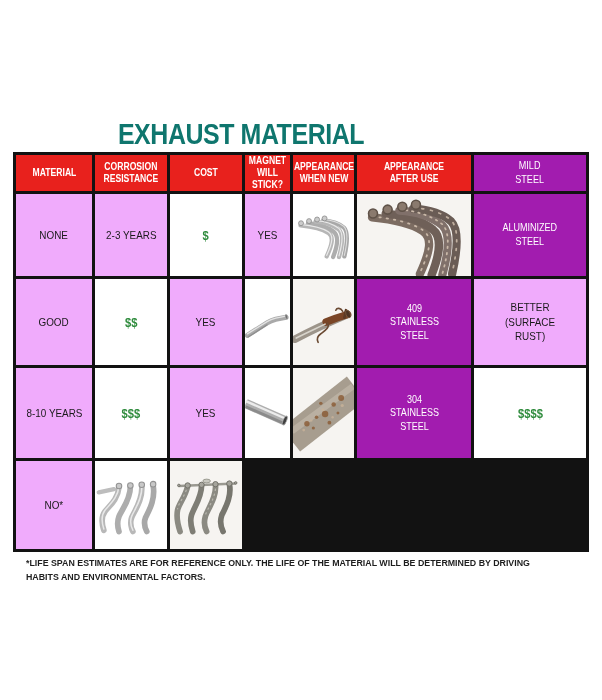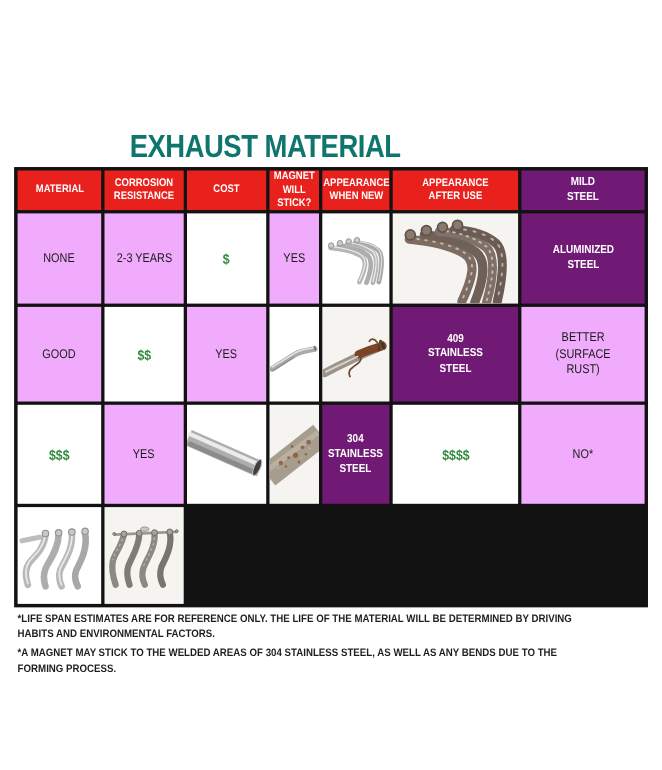--- a/index.html
+++ b/index.html
@@ -9,28 +9,28 @@
   .title{position:absolute;top:118px;left:0;width:482px;margin:0;text-align:center;
          font-size:29px;font-weight:800;color:#0f766e;letter-spacing:-.5px;}
   .cond{display:inline-block;transform:scaleX(.86);transform-origin:center;white-space:pre-line;}
 
   .tbl{position:absolute;left:13px;top:152px;display:grid;
        grid-template-columns:76px 72px 72px 45px 61px 114px 112px;
        grid-template-rows:36px 82px 86px 90px 88px;
        gap:3px;background:#121212;border:3px solid #121212;}
   .cell{display:flex;align-items:center;justify-content:center;text-align:center;overflow:hidden;}
   .hdr{background:#e8211d;color:#ffffff;font-weight:800;font-size:10px;line-height:1.2;}
-  .mat{background:#701a75;color:#ffffff;font-weight:700;font-size:10.5px;line-height:1.3;}
+  .mat{background:#a21caf;color:#ffffff;font-weight:400;font-size:10.5px;line-height:1.3;}
   .txt{background:#f0abfc;color:#1a1a1a;font-weight:400;font-size:11.5px;line-height:1.25;}
   .cost{background:#ffffff;color:#2e8b3c;font-weight:800;font-size:13px;}
   .img{background:#ffffff;padding:0;}
   .img svg{width:100%;height:100%;display:block;}
   .usedbg{background:#f6f4f1;}
 
-  .notes{position:absolute;left:16px;top:556px;width:566px;color:#1e1e1e;}
+  .notes{position:absolute;left:26px;top:556px;width:566px;color:#1e1e1e;}
   .notes p{margin:0 0 3px 0;font-size:9.8px;font-weight:800;line-height:1.45;}
   .notes .cond{transform:scaleX(.9);transform-origin:left center;white-space:normal;}
 </style>
 </head>
 <body>
 
 <div class="page">
 
   <h1 class="title"><span class="cond">EXHAUST MATERIAL COMPARISON</span></h1>
 
@@ -153,20 +153,23 @@
 
     <div class="cell mat">
         <span class="cond">409
 STAINLESS
 STEEL</span>
       </div>
     <div class="cell txt">
         <span class="cond">BETTER
 (SURFACE
 RUST)</span>
+      </div>
+    <div class="cell txt">
+        <span class="cond">8-10 YEARS</span>
       </div>
     <div class="cell cost">
         <span class="cond">$$$</span>
       </div>
     <div class="cell txt">
         <span class="cond">YES</span>
       </div>
     <div class="cell img" aria-label="shiny-straight-pipe-photo">
       <svg viewBox="0 0 114 84">
         <g fill="none">
@@ -252,16 +255,15 @@
             <circle cx="104" cy="7" r="2"></circle>
         </g>
         <ellipse cx="58" cy="4" rx="6" ry="3" fill="#c9c8c0" stroke="#8a897f" stroke-width="1.2"></ellipse>
       </svg>
     </div>
 
   </div>
 
   <div class="notes">
     <p><span class="cond">*LIFE SPAN ESTIMATES ARE FOR REFERENCE ONLY. THE LIFE OF THE MATERIAL WILL BE DETERMINED BY DRIVING HABITS AND ENVIRONMENTAL FACTORS.</span></p>
-    <p><span class="cond">*A MAGNET MAY STICK TO THE WELDED AREAS OF 304 STAINLESS STEEL, AS WELL AS ANY BENDS DUE TO THE FORMING PROCESS.</span></p>
   </div>
 
 </div>
 
 </body></html>

